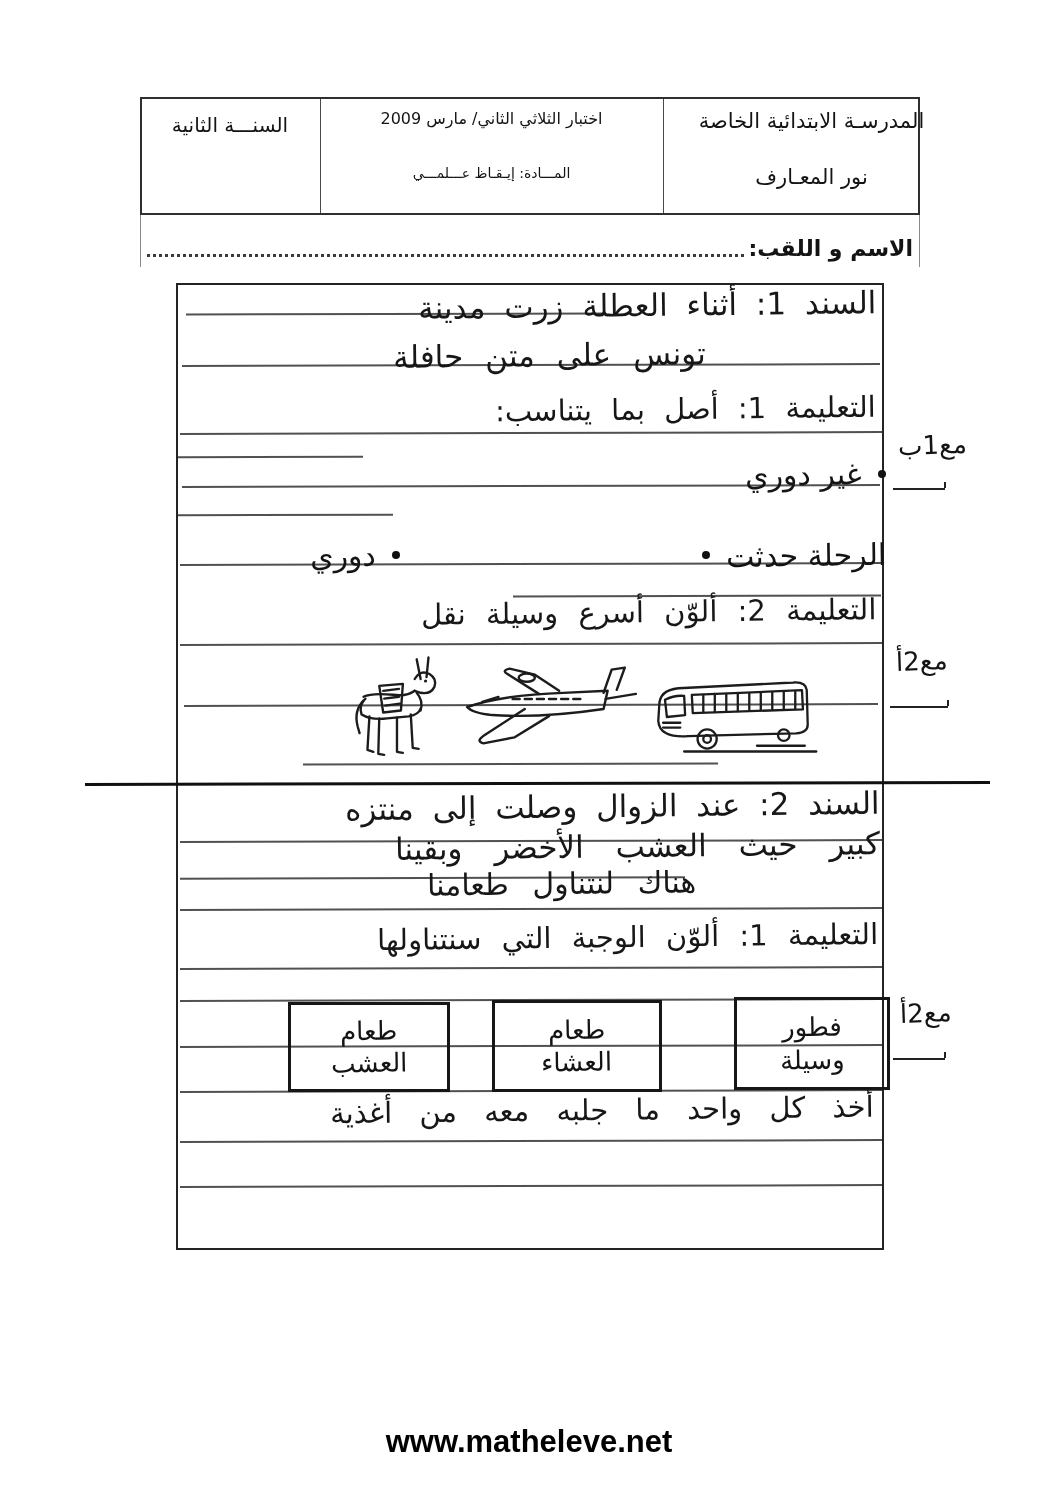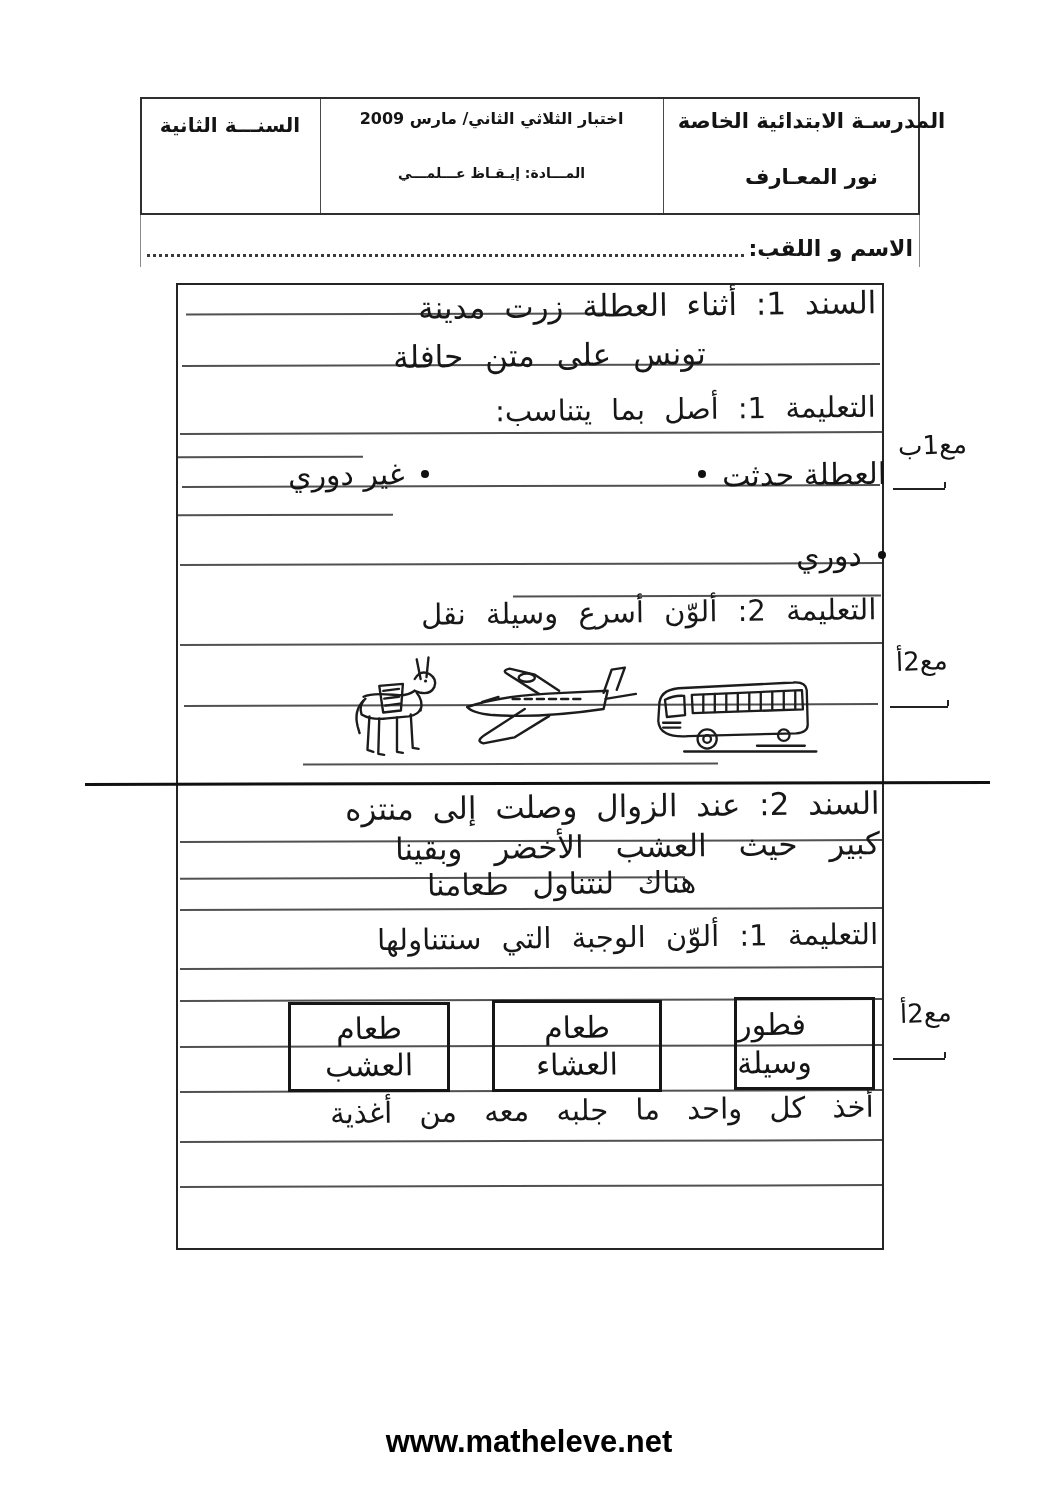--- a/index.html
+++ b/index.html
@@ -6,21 +6,21 @@
   .sheet{
     position:relative;width:1058px;height:1497px;background:#ffffff;
     margin:0 auto;overflow:hidden;
     font-family:"DejaVu Sans",sans-serif;color:#141414;
   }
   
   .hdr{position:absolute;left:140px;top:97px;width:780px;height:118px;
        border:2px solid #2f2f2f;box-sizing:border-box;}
   .vsep{position:absolute;top:0;width:1px;height:100%;background:#4a4a4a;}
   .hcell{position:absolute;top:0;height:100%;direction:rtl;text-align:center;}
-  .hline{position:absolute;width:100%;font-weight:bold;white-space:nowrap;}
+  .hline{position:absolute;width:100%;font-weight:normal;white-space:nowrap;}
   .name-row{position:absolute;left:140px;top:215px;width:780px;height:52px;
        border-left:1px solid #8a8a8a;border-right:1px solid #8a8a8a;
        box-sizing:border-box;display:flex;direction:rtl;align-items:flex-end;
        padding:0 6px 8px 6px;}
   .name-label{font-weight:bold;font-size:22px;white-space:nowrap;margin-bottom:-2px;}
   .name-dots{flex:1;border-bottom:3px dotted #3a3a3a;margin:0 4px 2px 0;height:1px;}
   
   .frame{position:absolute;left:176px;top:283px;width:708px;height:967px;
        border:2px solid #242424;box-sizing:border-box;}
   .rl{position:absolute;height:2px;background:#2b2b2b;opacity:.82;transform:rotate(-0.15deg);}
@@ -30,21 +30,21 @@
       transform:rotate(-0.7deg);letter-spacing:0;line-height:1.15;}
   .mrow{position:absolute;display:flex;direction:rtl;justify-content:space-between;
         align-items:center;}
   .mgroup{display:flex;direction:rtl;align-items:center;gap:16px;}
   .dotpt{width:8px;height:8px;background:#111;border-radius:50%;flex:0 0 auto;}
   .mtext{font-size:30px;white-space:nowrap;transform:rotate(-0.8deg);}
   
   .mealbox{position:absolute;border:3px solid #161616;box-sizing:border-box;
        display:flex;flex-direction:column;align-items:center;justify-content:center;
        direction:rtl;background:transparent;}
-  .mealbox span{font-size:30px;line-height:1.25;transform:rotate(-1deg);}
+  .mealbox span{font-size:26px;line-height:1.25;transform:rotate(-1deg);}
   
   .mmark{position:absolute;direction:rtl;font-size:26px;white-space:nowrap;transform:rotate(-2deg);}
   .mline{position:absolute;height:2px;background:#222;}
   .mline:after{content:"";position:absolute;right:-1px;top:-6px;width:2px;height:6px;background:#222;}
   
   .draw{position:absolute;}
   .draw svg{stroke:#1c1c1c;fill:none;stroke-width:2.4;stroke-linecap:round;stroke-linejoin:round;}
   
   .footer{position:absolute;left:0;top:1424px;width:100%;text-align:center;
       font-family:"Liberation Sans",sans-serif;font-weight:bold;font-size:31px;color:#000;}
@@ -102,30 +102,30 @@
   </div>
 
   <div class="sep-thick"></div>
 
   <div class="hw" style="right:182px;top:288px;font-size:31px;word-spacing:9px;">السند 1: أثناء العطلة زرت مدينة</div>
   <div class="hw" style="right:352px;top:338px;font-size:31px;word-spacing:12px;">تونس على متن حافلة</div>
   <div class="hw" style="right:182px;top:393px;font-size:29px;word-spacing:10px;">التعليمة 1: أصل بما يتناسب:</div>
 
   <div class="mrow" style="left:288px;top:452px;width:598px;height:44px;">
     <div class="mgroup">
-      <span class="mtext">العطلة حدثت</span>
-      <span class="dotpt"></span>
-    </div>
-    <div class="mgroup">
       <span class="dotpt"></span>
       <span class="mtext">غير دوري</span>
     </div>
   </div>
 
   <div class="mrow" style="left:310px;top:533px;width:576px;height:44px;">
+    <div class="mgroup">
+      <span class="mtext">الرحلة حدثت</span>
+      <span class="dotpt"></span>
+    </div>
     <div class="mgroup">
       <span class="dotpt"></span>
       <span class="mtext">دوري</span>
     </div>
   </div>
 
   <div class="hw" style="right:182px;top:596px;font-size:29px;word-spacing:11px;">التعليمة 2: ألوّن أسرع وسيلة نقل</div>
 
   <div class="draw" style="left:332px;top:650px;width:128px;height:120px;">
     <svg viewBox="0 0 130 115" width="128" height="120">
@@ -167,21 +167,21 @@
       <circle cx="148" cy="69" r="6"></circle>
       <path d="M44 86 H182 M120 80 H170"></path>
     </svg>
   </div>
 
   <div class="hw" style="right:178px;top:789px;font-size:31px;word-spacing:9px;">السند 2: عند الزوال وصلت إلى منتزه</div>
   <div class="hw" style="right:178px;top:829px;font-size:31px;word-spacing:22px;">كبير حيث العشب الأخضر وبقينا</div>
   <div class="hw" style="right:362px;top:867px;font-size:30px;word-spacing:14px;">هناك لنتناول طعامنا</div>
   <div class="hw" style="right:180px;top:921px;font-size:29px;word-spacing:11px;">التعليمة 1: ألوّن الوجبة التي سنتناولها</div>
 
-  <div class="mealbox" style="left:734px;top:997px;width:141px;height:93px;align-items:flex-end;">
+  <div class="mealbox" style="left:734px;top:997px;width:156px;height:93px;">
     <span>فطور</span>
     <span>وسيلة</span>
   </div>
   <div class="mealbox" style="left:492px;top:1000px;width:170px;height:92px;">
     <span>طعام</span>
     <span>العشاء</span>
   </div>
   <div class="mealbox" style="left:288px;top:1002px;width:162px;height:90px;">
     <span>طعام</span>
     <span>العشب</span>

